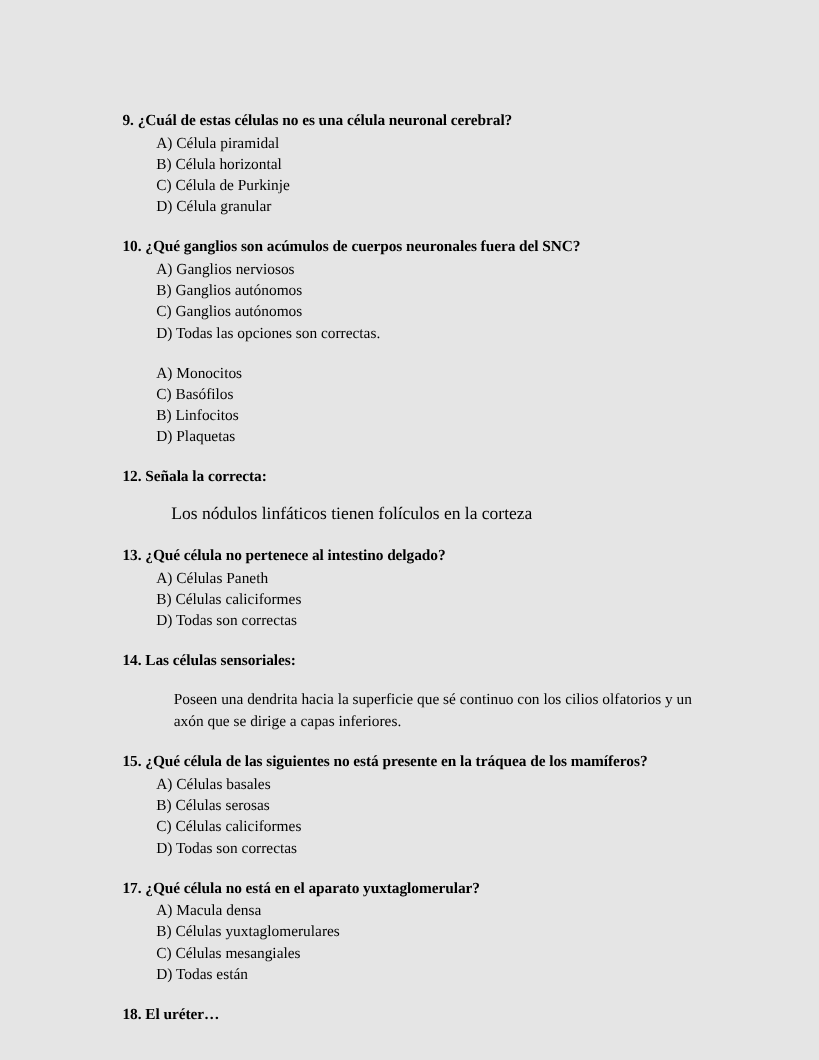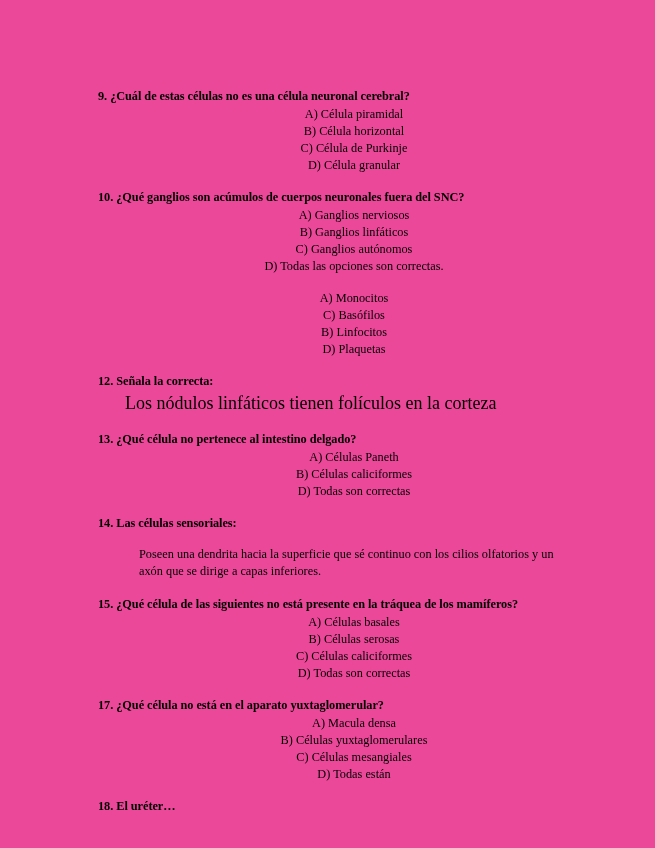--- a/index.html
+++ b/index.html
@@ -13,54 +13,53 @@
     font-family: "Liberation Serif", serif;
     color: #000000;
     position: relative;
     overflow: hidden;
   }
   .page {
     position: absolute;
     top: 0; left: 0;
     width: 655px;
     height: 848px;
-    background: #ec4899;
+    background: #e5e5e5;
     padding: 88px 72px 0 98px;
     box-sizing: border-box;
   }
   .q-block {
     margin-bottom: 15px;
   }
   .q-stem {
     font-weight: bold;
     font-size: 12.3px;
     line-height: 1.38;
     margin: 0 0 1px 0;
     letter-spacing: -0.05px;
   }
   .opt-list {
     margin: 0;
     padding: 0;
     list-style: none;
-    text-align: center;
   }
   .opt {
     font-size: 12.3px;
     line-height: 1.38;
     padding-left: 27px;
     white-space: nowrap;
   }
   .opt.bold {
     font-weight: normal;
   }
   .stmt {
-    font-size: 18px;
+    font-size: 14px;
     line-height: 1.42;
     padding-left: 27px;
-    margin: 0;
+    margin: 12px;
   }
   .stmt-wrap {
     font-size: 12.3px;
     line-height: 1.42;
     padding-left: 27px;
     margin: 14px;
     padding-right: 4px;
   }
 </style>
 </head>
@@ -75,21 +74,21 @@
       <li class="opt">B) Célula horizontal</li>
       <li class="opt bold">C) Célula de Purkinje</li>
       <li class="opt">D) Célula granular</li>
     </ul>
   </div>
 
   <div class="q-block">
     <p class="q-stem">10. ¿Qué ganglios son acúmulos de cuerpos neuronales fuera del SNC?</p>
     <ul class="opt-list">
       <li class="opt bold">A) Ganglios nerviosos</li>
-      <li class="opt">B) Ganglios linfáticos</li>
+      <li class="opt">B) Ganglios autónomos</li>
       <li class="opt">C) Ganglios autónomos</li>
       <li class="opt">D) Todas las opciones son correctas.</li>
     </ul>
   </div>
 
   <div class="q-block">
     <ul class="opt-list">
       <li class="opt">A) Monocitos</li>
       <li class="opt">C) Basófilos</li>
       <li class="opt">B) Linfocitos</li>

